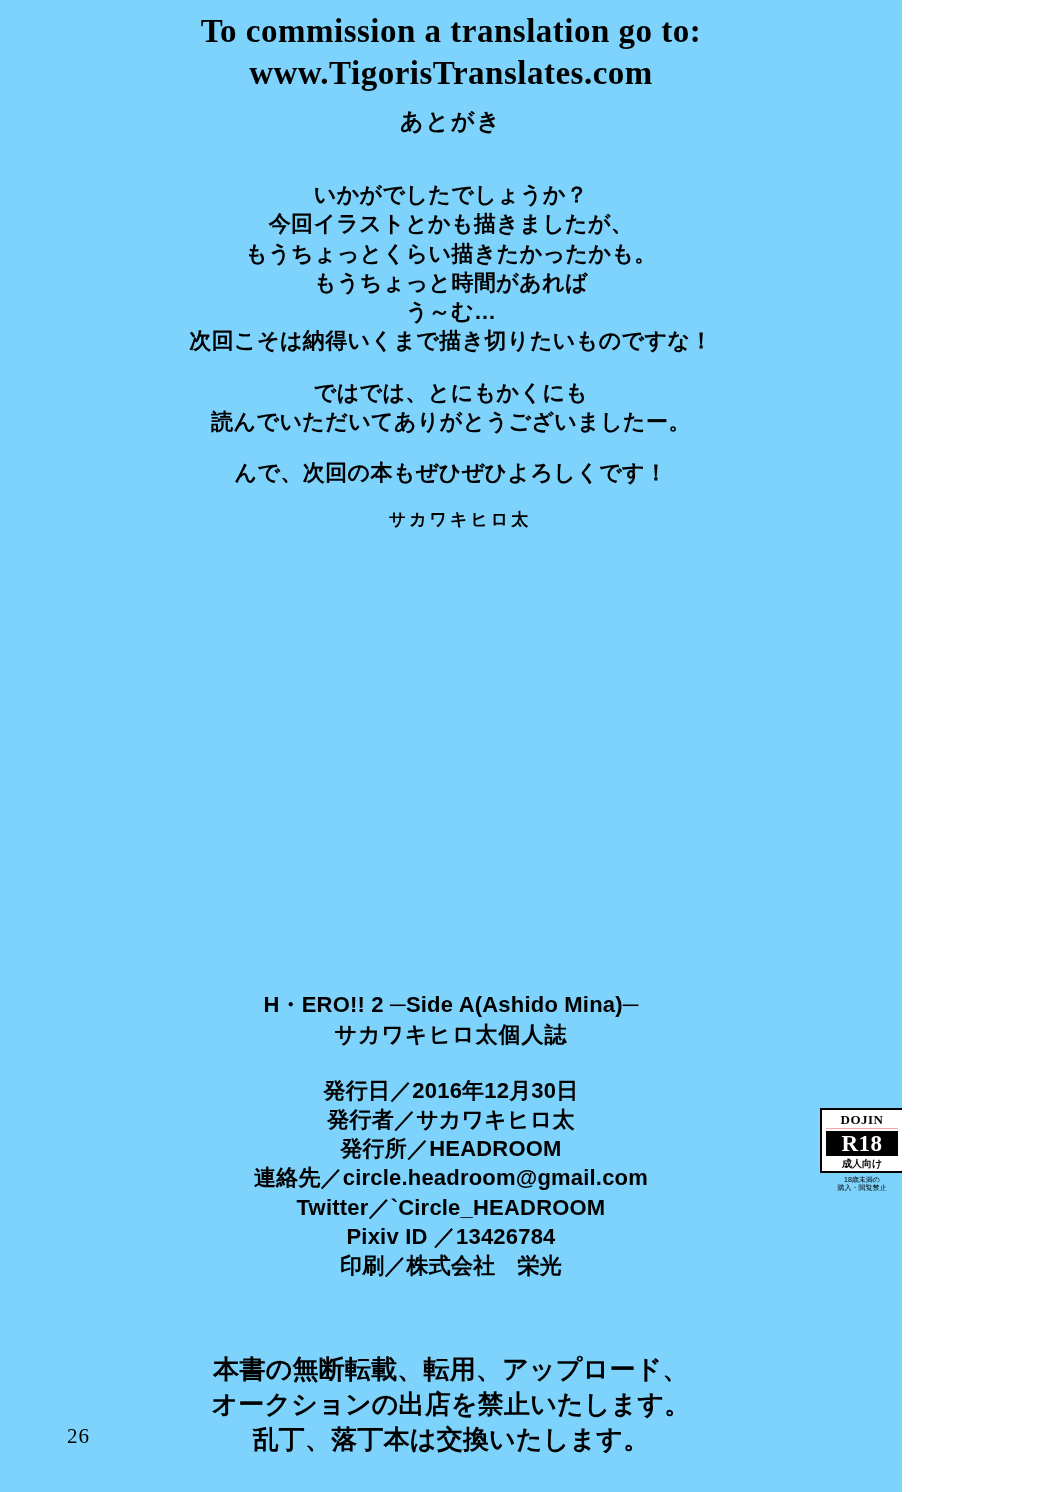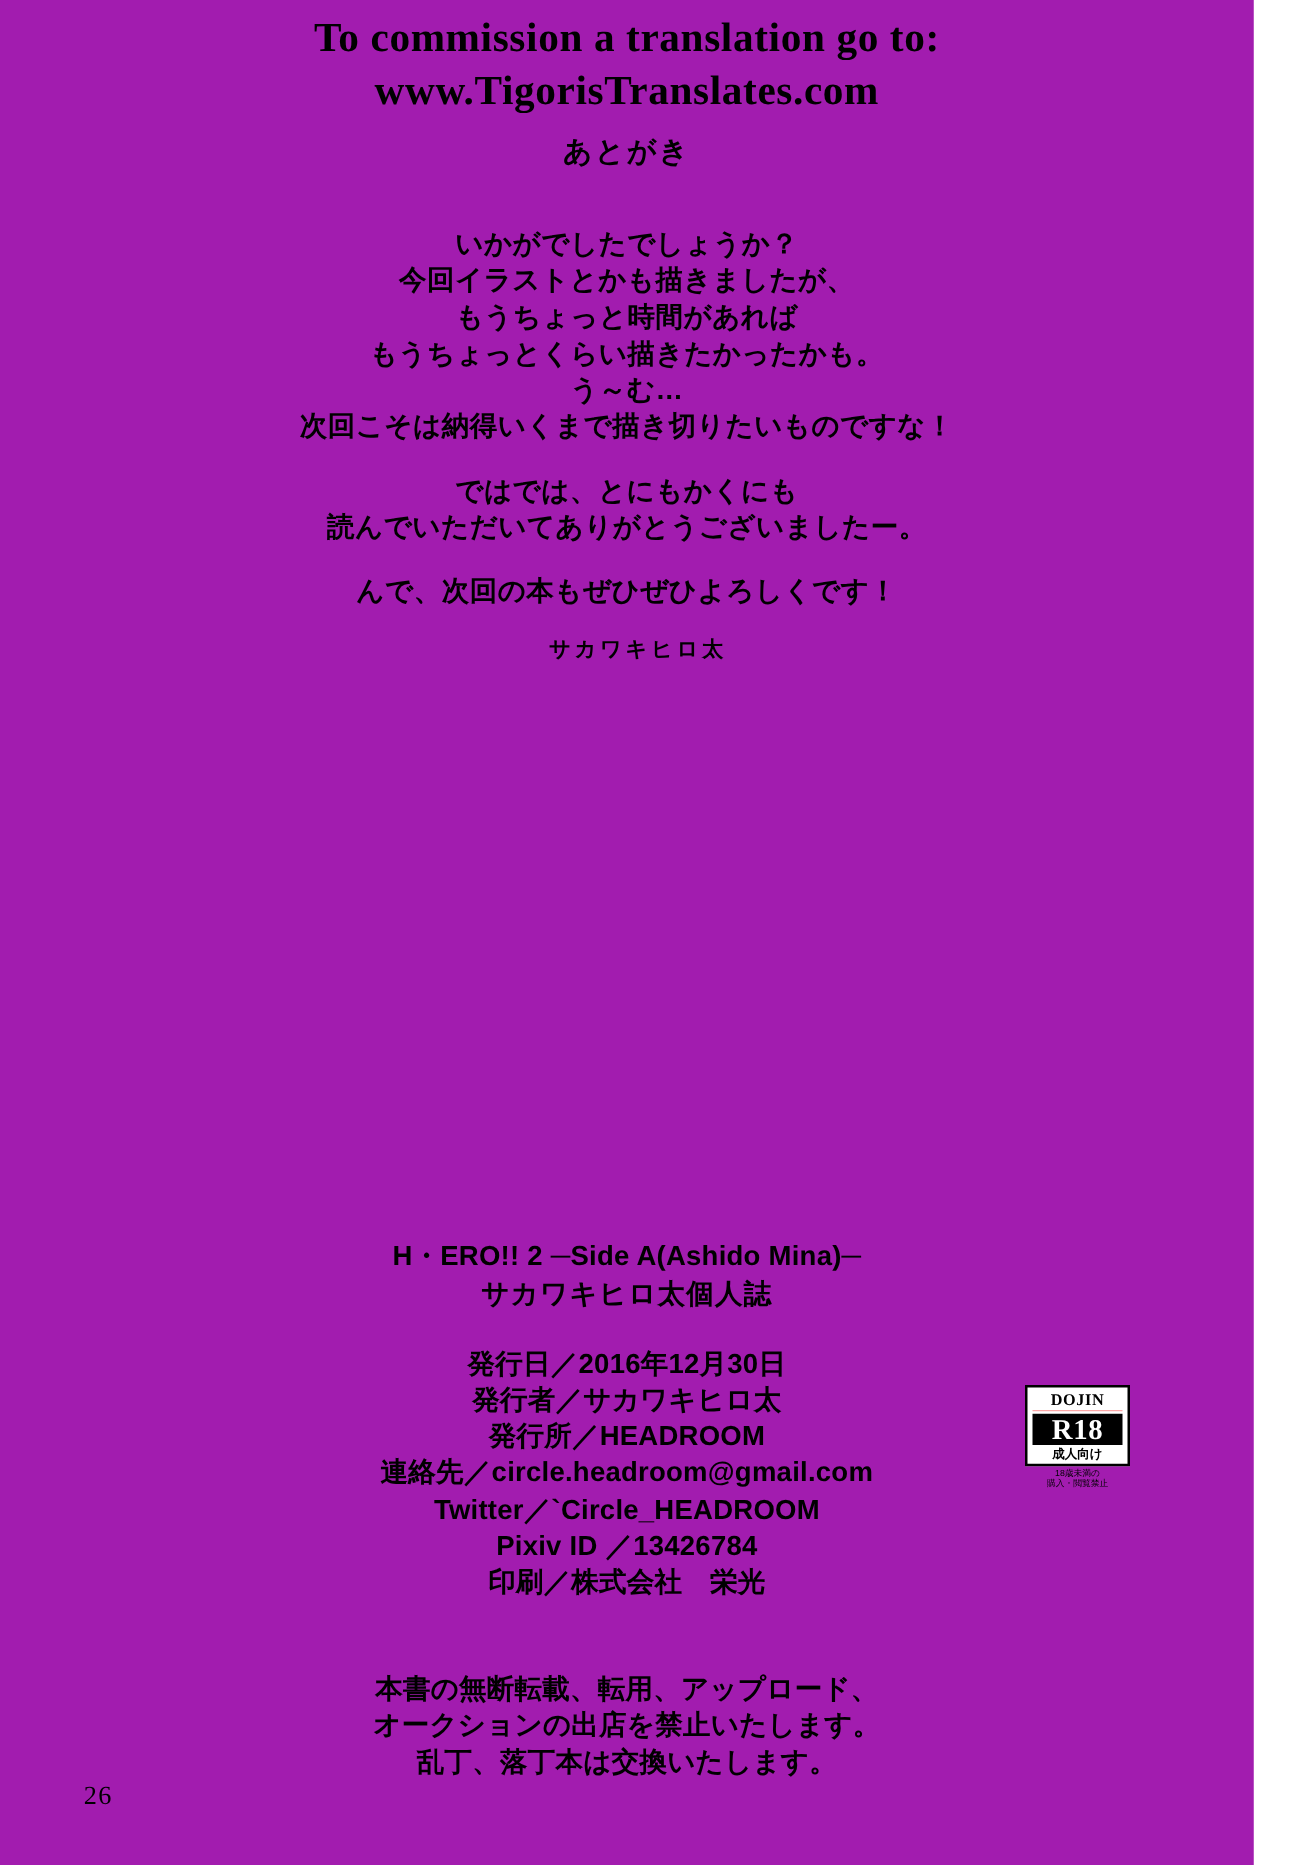--- a/index.html
+++ b/index.html
@@ -2,23 +2,23 @@
 <html><head>
 <meta charset="utf-8">
 <style>
   html, body {
     margin: 0;
     padding: 0;
     background: #ffffff;
   }
   .page {
     position: relative;
-    width: 1003px;
+    width: 902px;
     height: 1492px;
-    background: #a21caf;
+    background: #7dd3fc;
     overflow: hidden;
     font-family: "Liberation Sans", sans-serif;
     color: #000000;
   }
 
   
   .banner {
     position: absolute;
     top: 10px;
     left: 0;
@@ -93,22 +93,22 @@
   }
   .colophon-info {
     margin-top: 27px;
     font-size: 22px;
     font-weight: bold;
     line-height: 1.32;
     letter-spacing: 0.2px;
   }
   .colophon-info p { margin: 0; }
   .colophon-notice {
-    margin-top: 56px;
-    font-size: 22px;
+    margin-top: 72px;
+    font-size: 26px;
     font-weight: bold;
     line-height: 1.35;
     letter-spacing: 0.2px;
   }
   .colophon-notice p { margin: 0; }
 
   
   .r18 {
     position: absolute;
     left: 820px;
@@ -172,22 +172,22 @@
   <div class="banner">
     <span>To commission a translation go to:</span>
     <span class="line2">www.TigorisTranslates.com</span>
   </div>
 
   <div class="afterword-title">あとがき</div>
 
   <div class="afterword-body">
     <p>いかがでしたでしょうか？</p>
     <p>今回イラストとかも描きましたが、</p>
+    <p>もうちょっとくらい描きたかったかも。</p>
     <p>もうちょっと時間があれば</p>
-    <p>もうちょっとくらい描きたかったかも。</p>
     <p>う～む…</p>
     <p>次回こそは納得いくまで描き切りたいものですな！</p>
     <div class="gap"></div>
     <p>ではでは、とにもかくにも</p>
     <p>読んでいただいてありがとうございましたー。</p>
     <div class="gap"></div>
     <p>んで、次回の本もぜひぜひよろしくです！</p>
   </div>
 
   <div class="signature">サカワキヒロ太</div>

